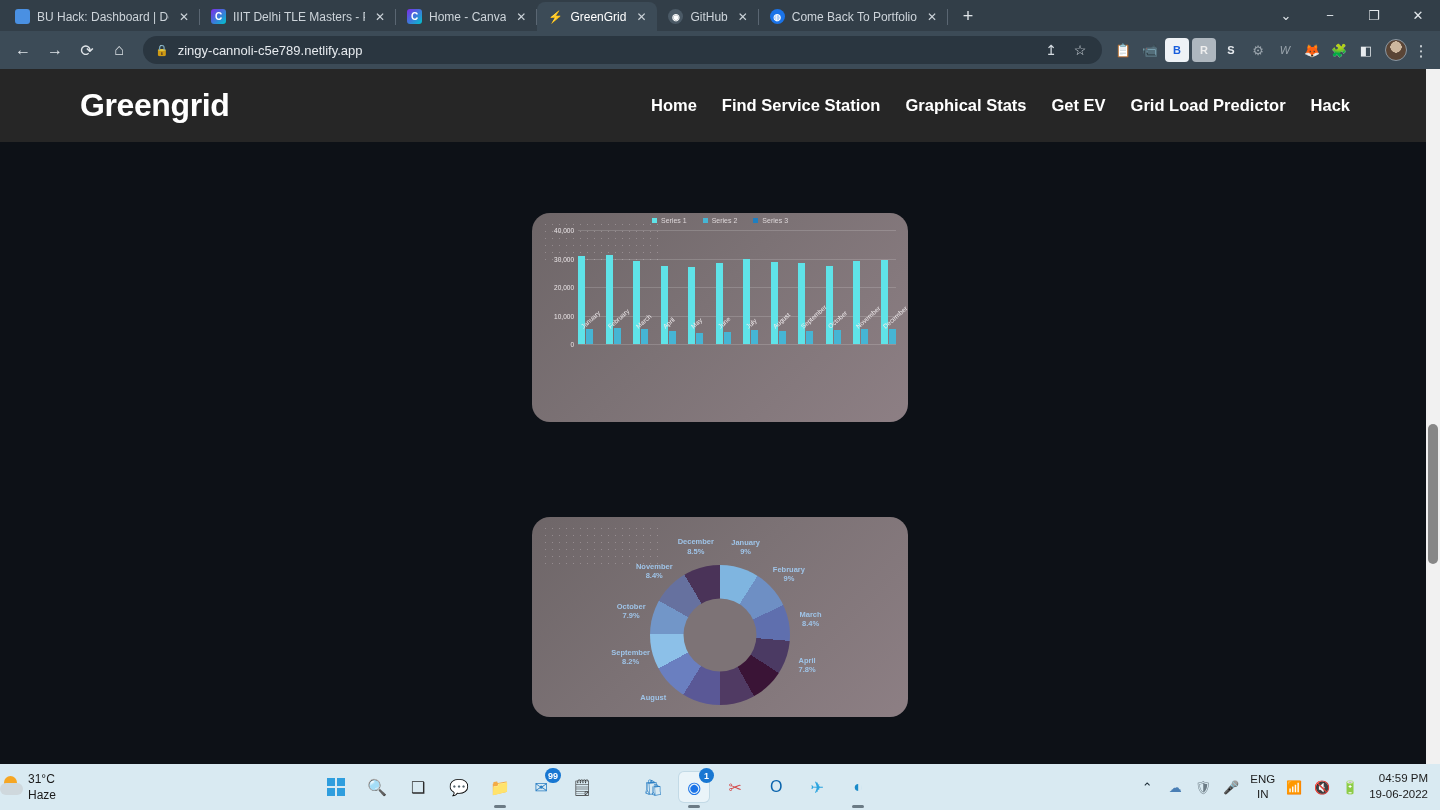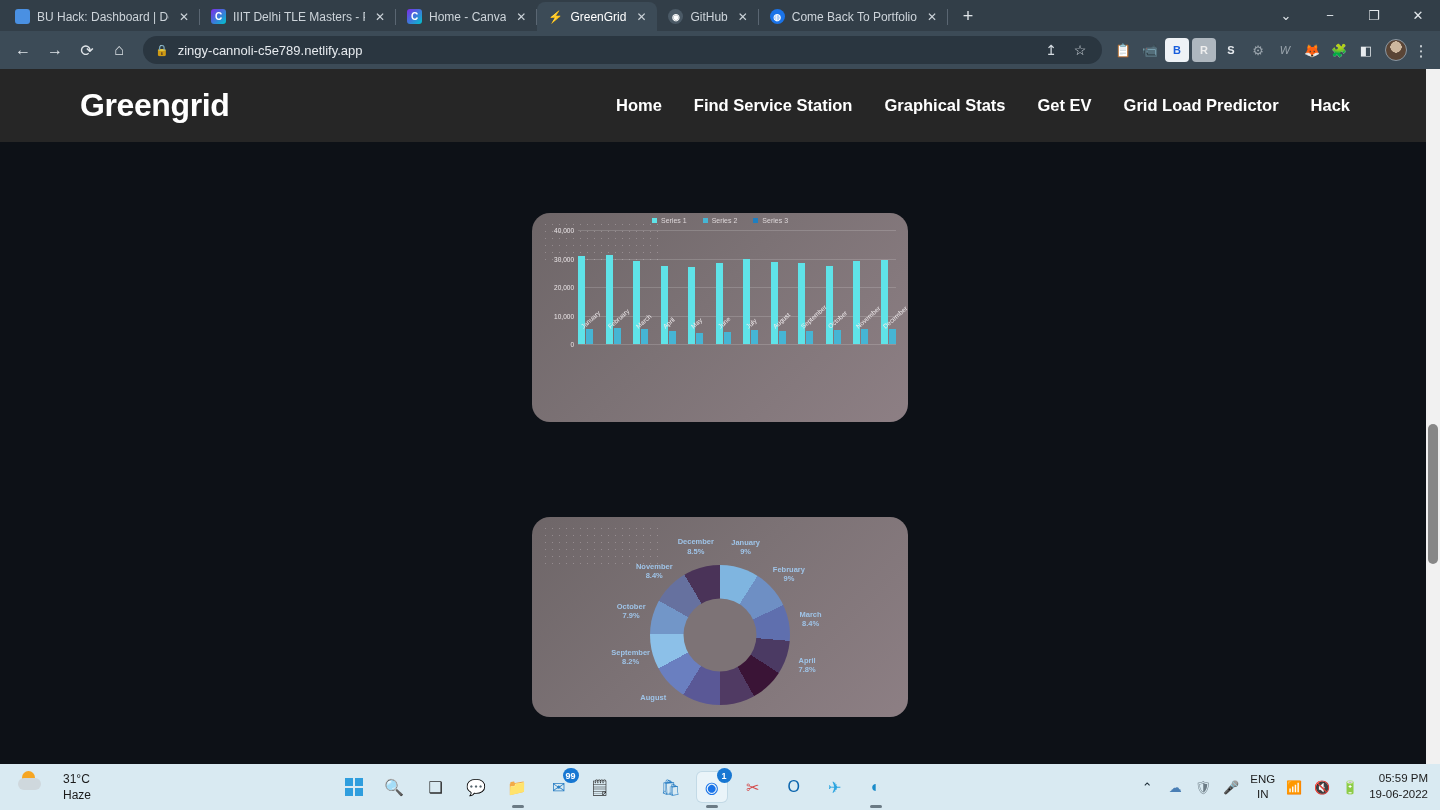--- a/index.html
+++ b/index.html
@@ -91,21 +91,21 @@
     background: #0d1117; overflow: hidden;
   }
   .site-header {
     height: 73px; background: #262626; display: flex; align-items: center;
     padding: 0 90px 0 80px; justify-content: space-between;
   }
   .brand {
     font-size: 32px; font-weight: bold; color: #ffffff;
     letter-spacing: -0.4px;
   }
-  .nav { display: flex; align-items: center; gap: 32px; }
+  .nav { display: flex; align-items: center; gap: 25px; }
   .nav a {
     color: #ffffff; font-size: 16.5px; font-weight: bold;
     text-decoration: none; white-space: nowrap;
   }
   .page-title {
     text-align: center; color: #ffffff; font-size: 46px; font-weight: 500;
     letter-spacing: 1px; margin-top: 19px;
   }
 
   .card {
@@ -186,21 +186,21 @@
   .pagescroll .thumb {
     position: absolute; left: 2px; width: 10px; top: 355px; height: 140px;
     background: #878787; border-radius: 5px;
   }
 
   
   #taskbar {
     position: absolute; left: 0; bottom: 0; width: 1440px; height: 46px;
     background: #d9eaf2; display: flex; align-items: center;
   }
-  .weather { display: flex; gap: 21px; padding-left: 18px; }
+  .weather { display: flex; align-items: center; gap: 4px; }
   .weather .wicon {
     width: 24px; height: 22px; position: relative;
   }
   .weather .wicon .sun {
     position: absolute; left: 4px; top: 0; width: 13px; height: 13px;
     border-radius: 50%; background: #f6a623;
   }
   .weather .wicon .cloud {
     position: absolute; left: 0; top: 7px; width: 23px; height: 12px;
     border-radius: 7px; background: #cfd8dd;
@@ -519,19 +519,19 @@
       <span class="sysicon" style="color:#6b7b85">🛡</span>
       <span class="sysicon" style="color:#3a5a6e">🎤</span>
       <span class="lang">
         <span>ENG</span><br>
         <span>IN</span>
       </span>
       <span class="sysicon" style="color:#20313c">📶</span>
       <span class="sysicon" style="color:#20313c">🔇</span>
       <span class="sysicon" style="color:#20313c">🔋</span>
       <span class="clock">
-        <span>05:59 PM</span><br>
+        <span>04:59 PM</span><br>
         <span>19-06-2022</span>
       </span>
     </div>
   </div>
 
 </div>
 
 </body></html>

